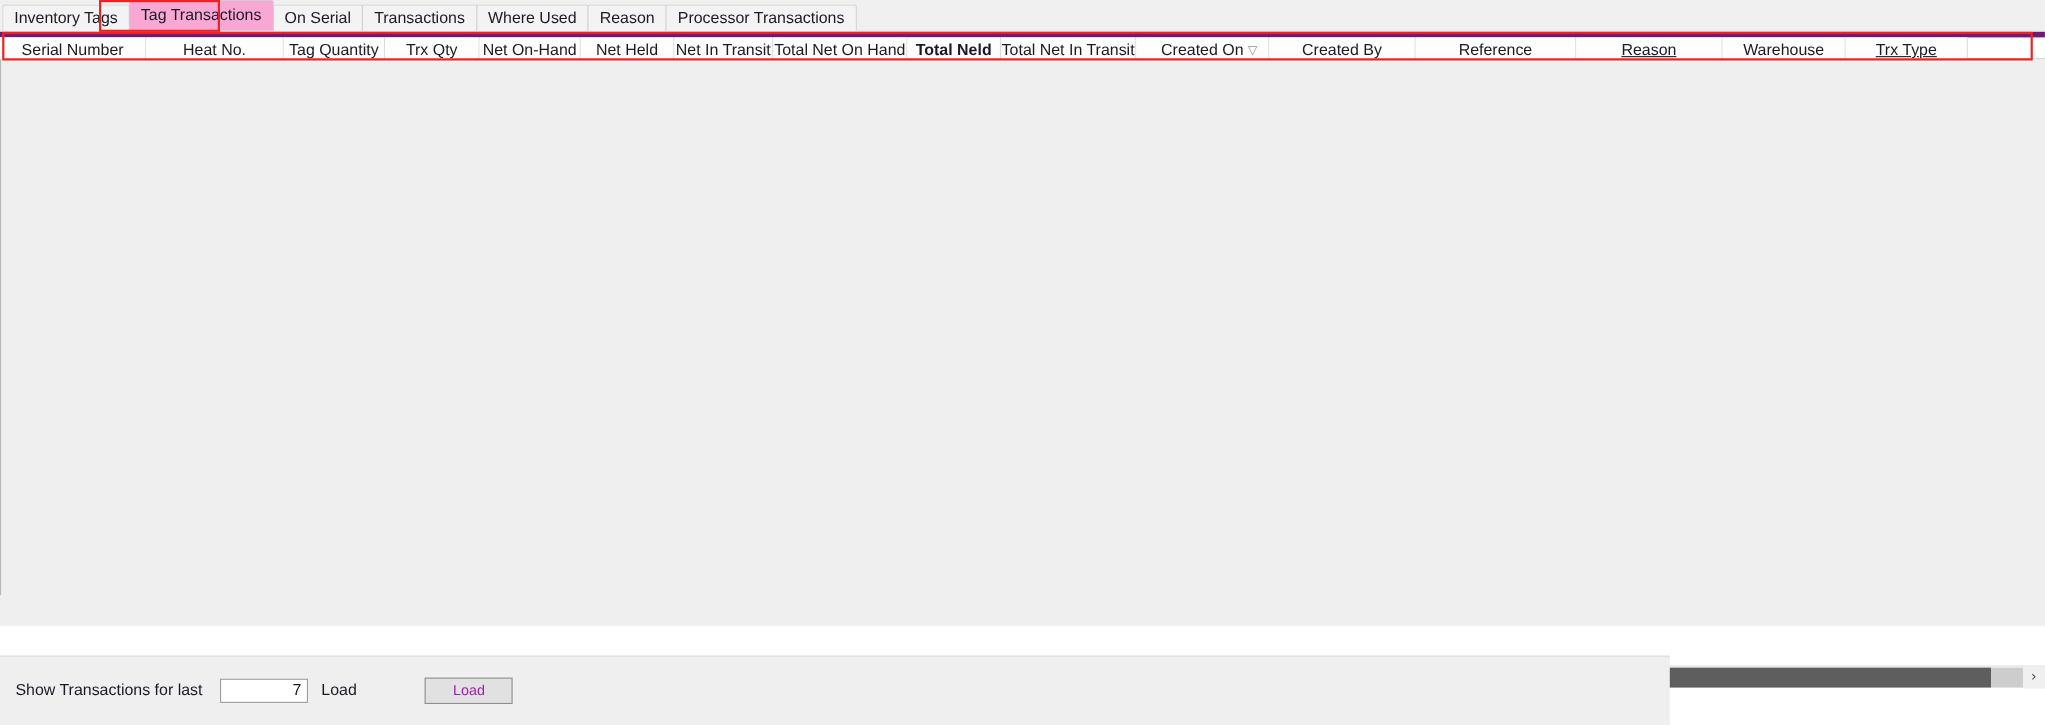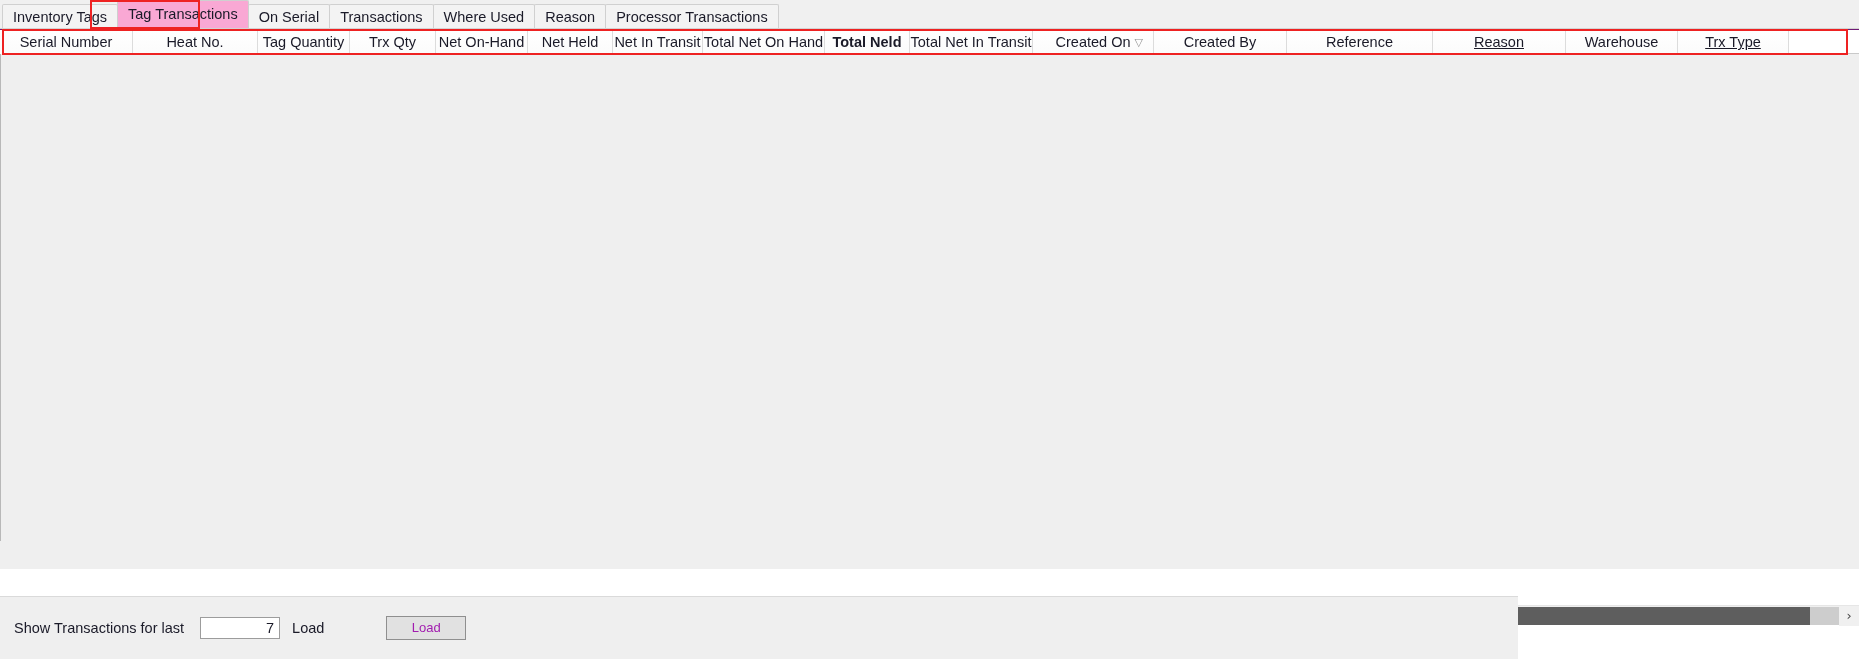--- a/index.html
+++ b/index.html
@@ -77,21 +77,21 @@
     box-sizing: border-box;
   }
   .grid-header {
     position: absolute;
     left: 0;
     top: 0;
     height: 25px;
     width: 1859px;
     display: flex;
     background: #ffffff;
-    border-top: 1px solid #701a75;
+    border-top: 5px solid #701a75;
     border-bottom: 1px solid #c9c9c9;
     box-sizing: border-box;
   }
   .hcell {
     height: 24px;
     line-height: 24px;
     text-align: center;
     border-right: 1px solid #dcdcdc;
     background: linear-gradient(#ffffff, #fbfbfb);
     color: #1a1a28;

